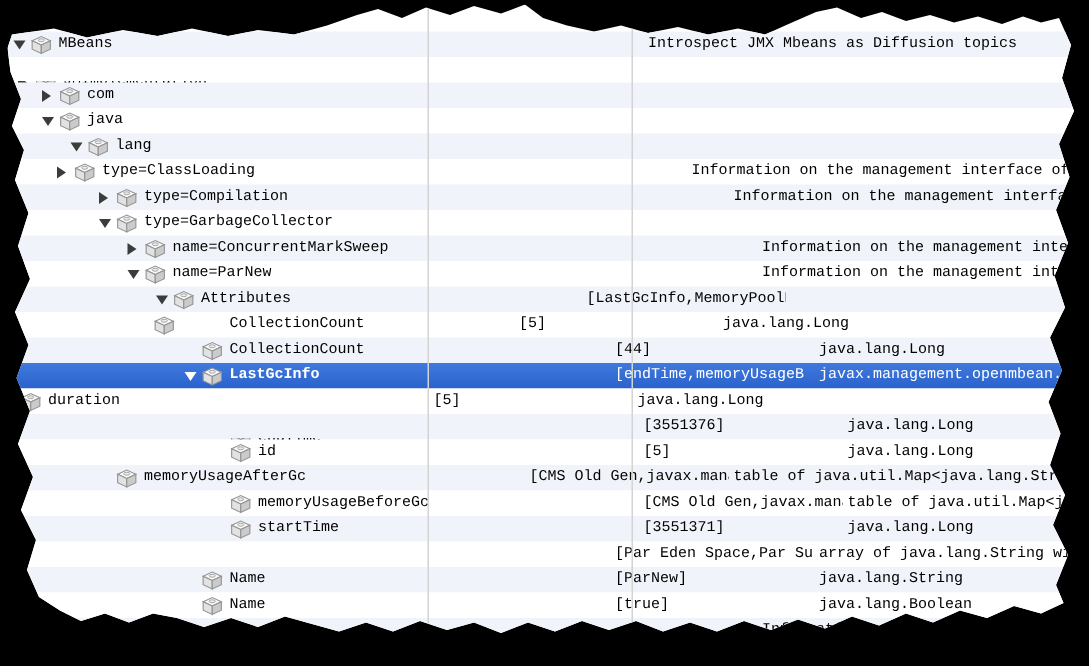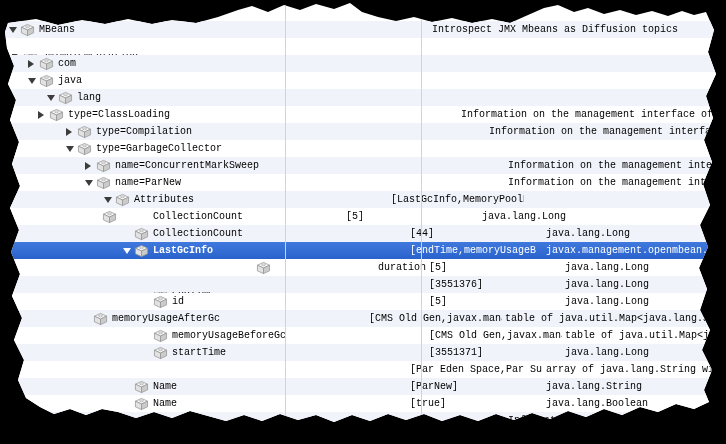--- a/index.html
+++ b/index.html
@@ -215,21 +215,21 @@
       <span class="tri expanded"></span>
       <svg class="cube" viewBox="0 0 16 15">
               <use href="#cube-sym"></use>
             </svg>
       <span class="lbl">LastGcInfo</span>
     </div>
     <div class="c2">[endTime,memoryUsageB</div>
     <div class="c3">javax.management.openmbean.CompositeData</div>
   </div>
         <div class="row s-w">
-    <div class="c1" style="padding-left: 140px; justify-content: space-between;">
+    <div class="c1" style="">
       <span class="tri none"></span>
       <svg class="cube" viewBox="0 0 16 15">
               <use href="#cube-sym"></use>
             </svg>
       <span class="lbl">duration</span>
     </div>
     <div class="c2">[5]</div>
     <div class="c3">java.lang.Long</div>
   </div>
         <div class="row s-b">
@@ -248,21 +248,21 @@
       <span class="tri none"></span>
       <svg class="cube" viewBox="0 0 16 15">
               <use href="#cube-sym"></use>
             </svg>
       <span class="lbl">id</span>
     </div>
     <div class="c2">[5]</div>
     <div class="c3">java.lang.Long</div>
   </div>
         <div class="row s-b">
-    <div class="c1" style="padding-left: 80px;">
+    <div class="c1" style="padding-left: 64px;">
       <span class="tri none"></span>
       <svg class="cube" viewBox="0 0 16 15">
               <use href="#cube-sym"></use>
             </svg>
       <span class="lbl">memoryUsageAfterGc</span>
     </div>
     <div class="c2">[CMS Old Gen,javax.mana</div>
     <div class="c3">table of java.util.Map&lt;java.lang.String, java.lang.ma</div>
   </div>
         <div class="row s-w">

